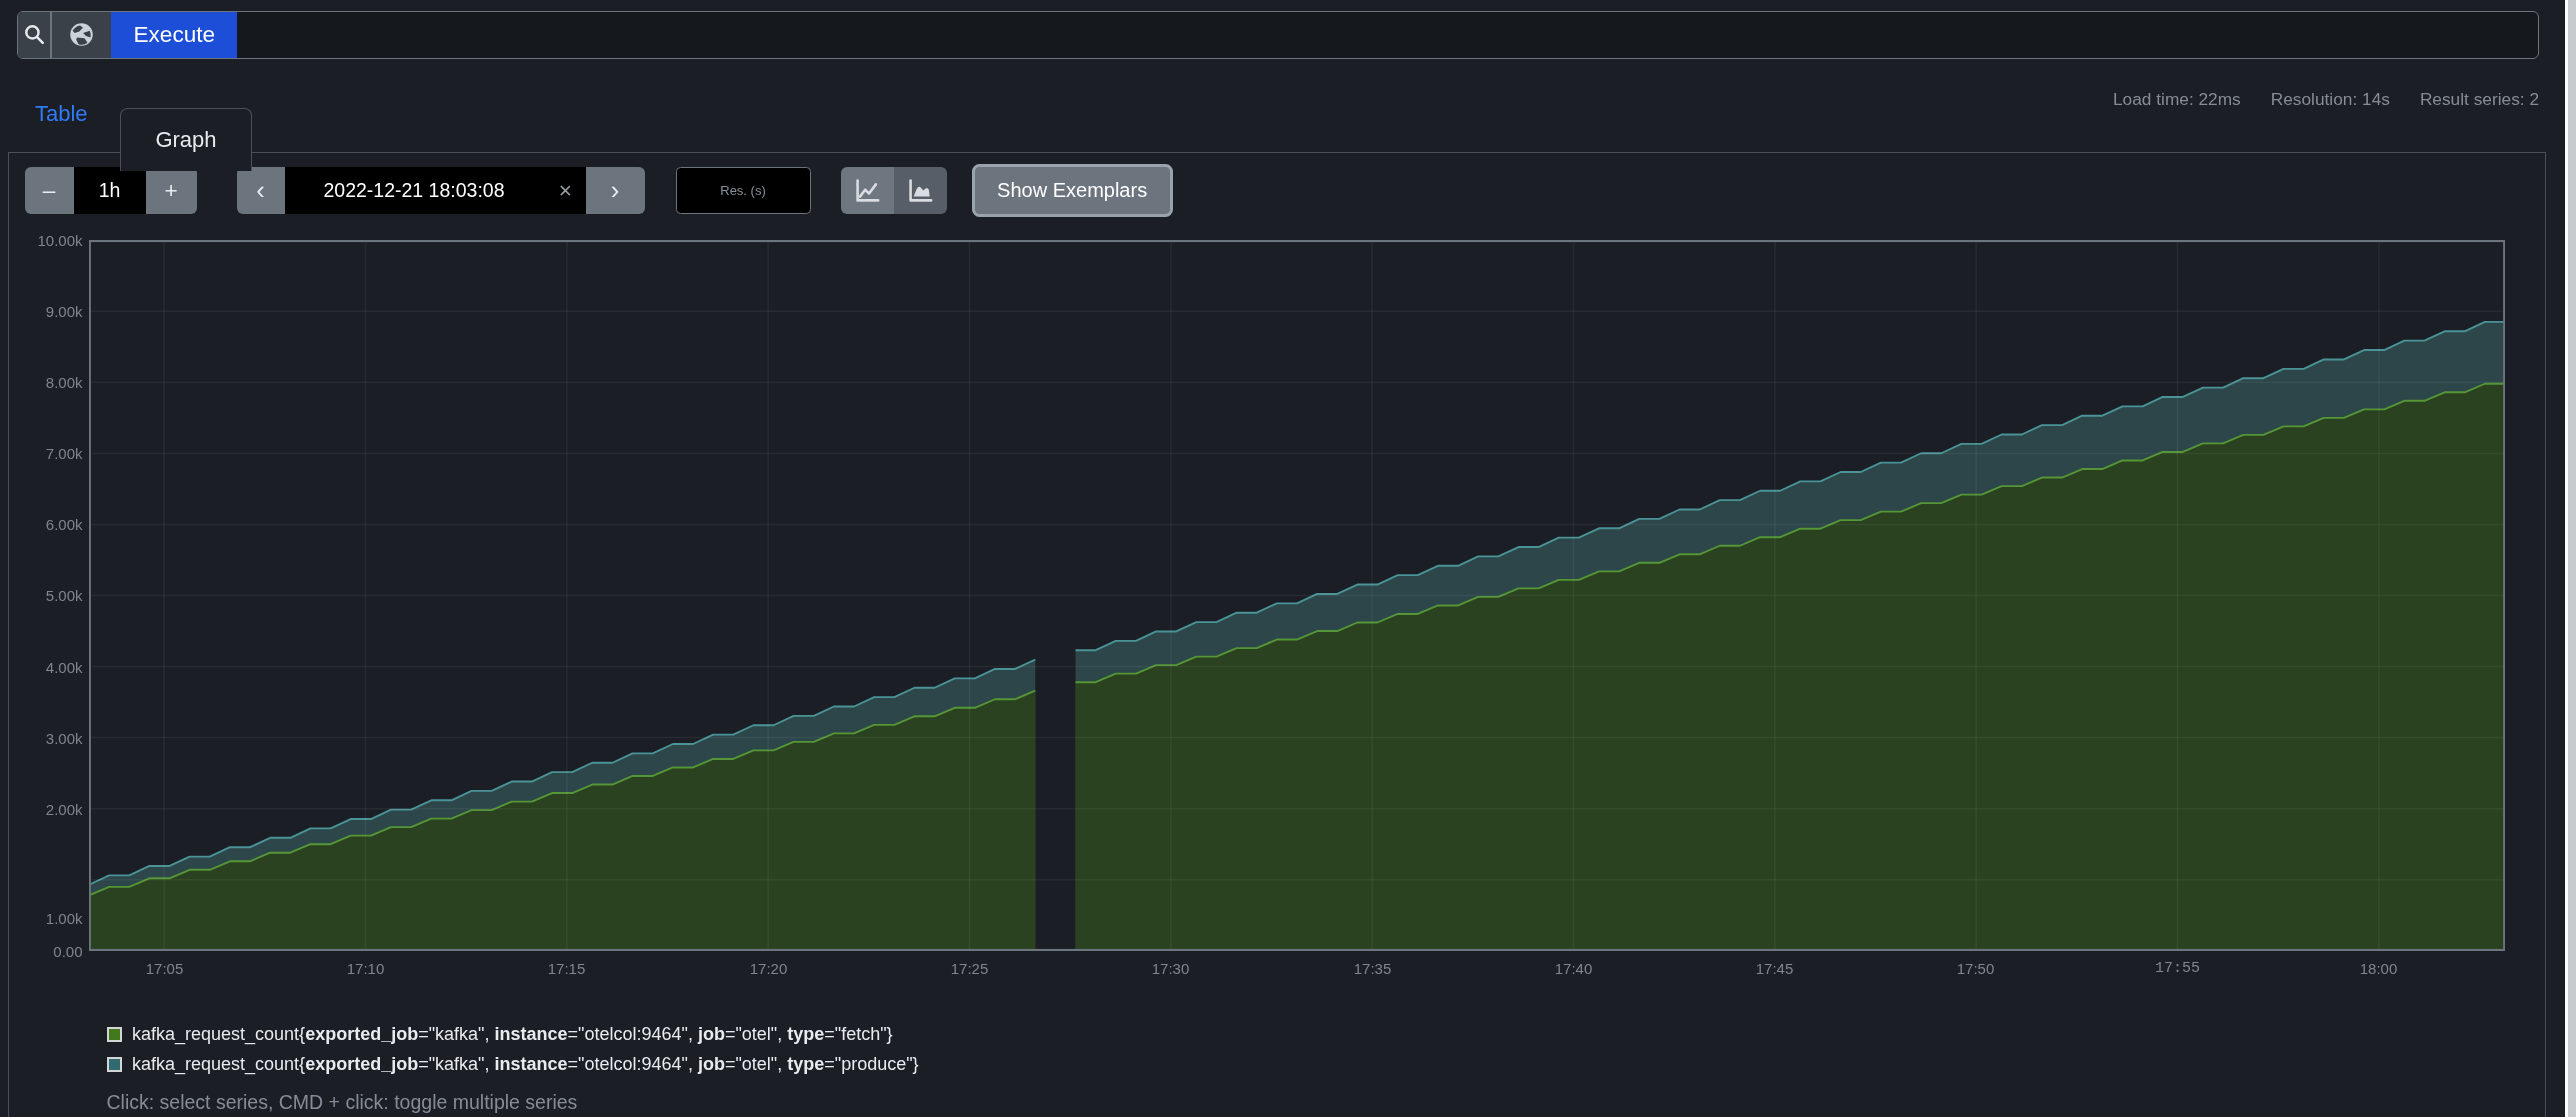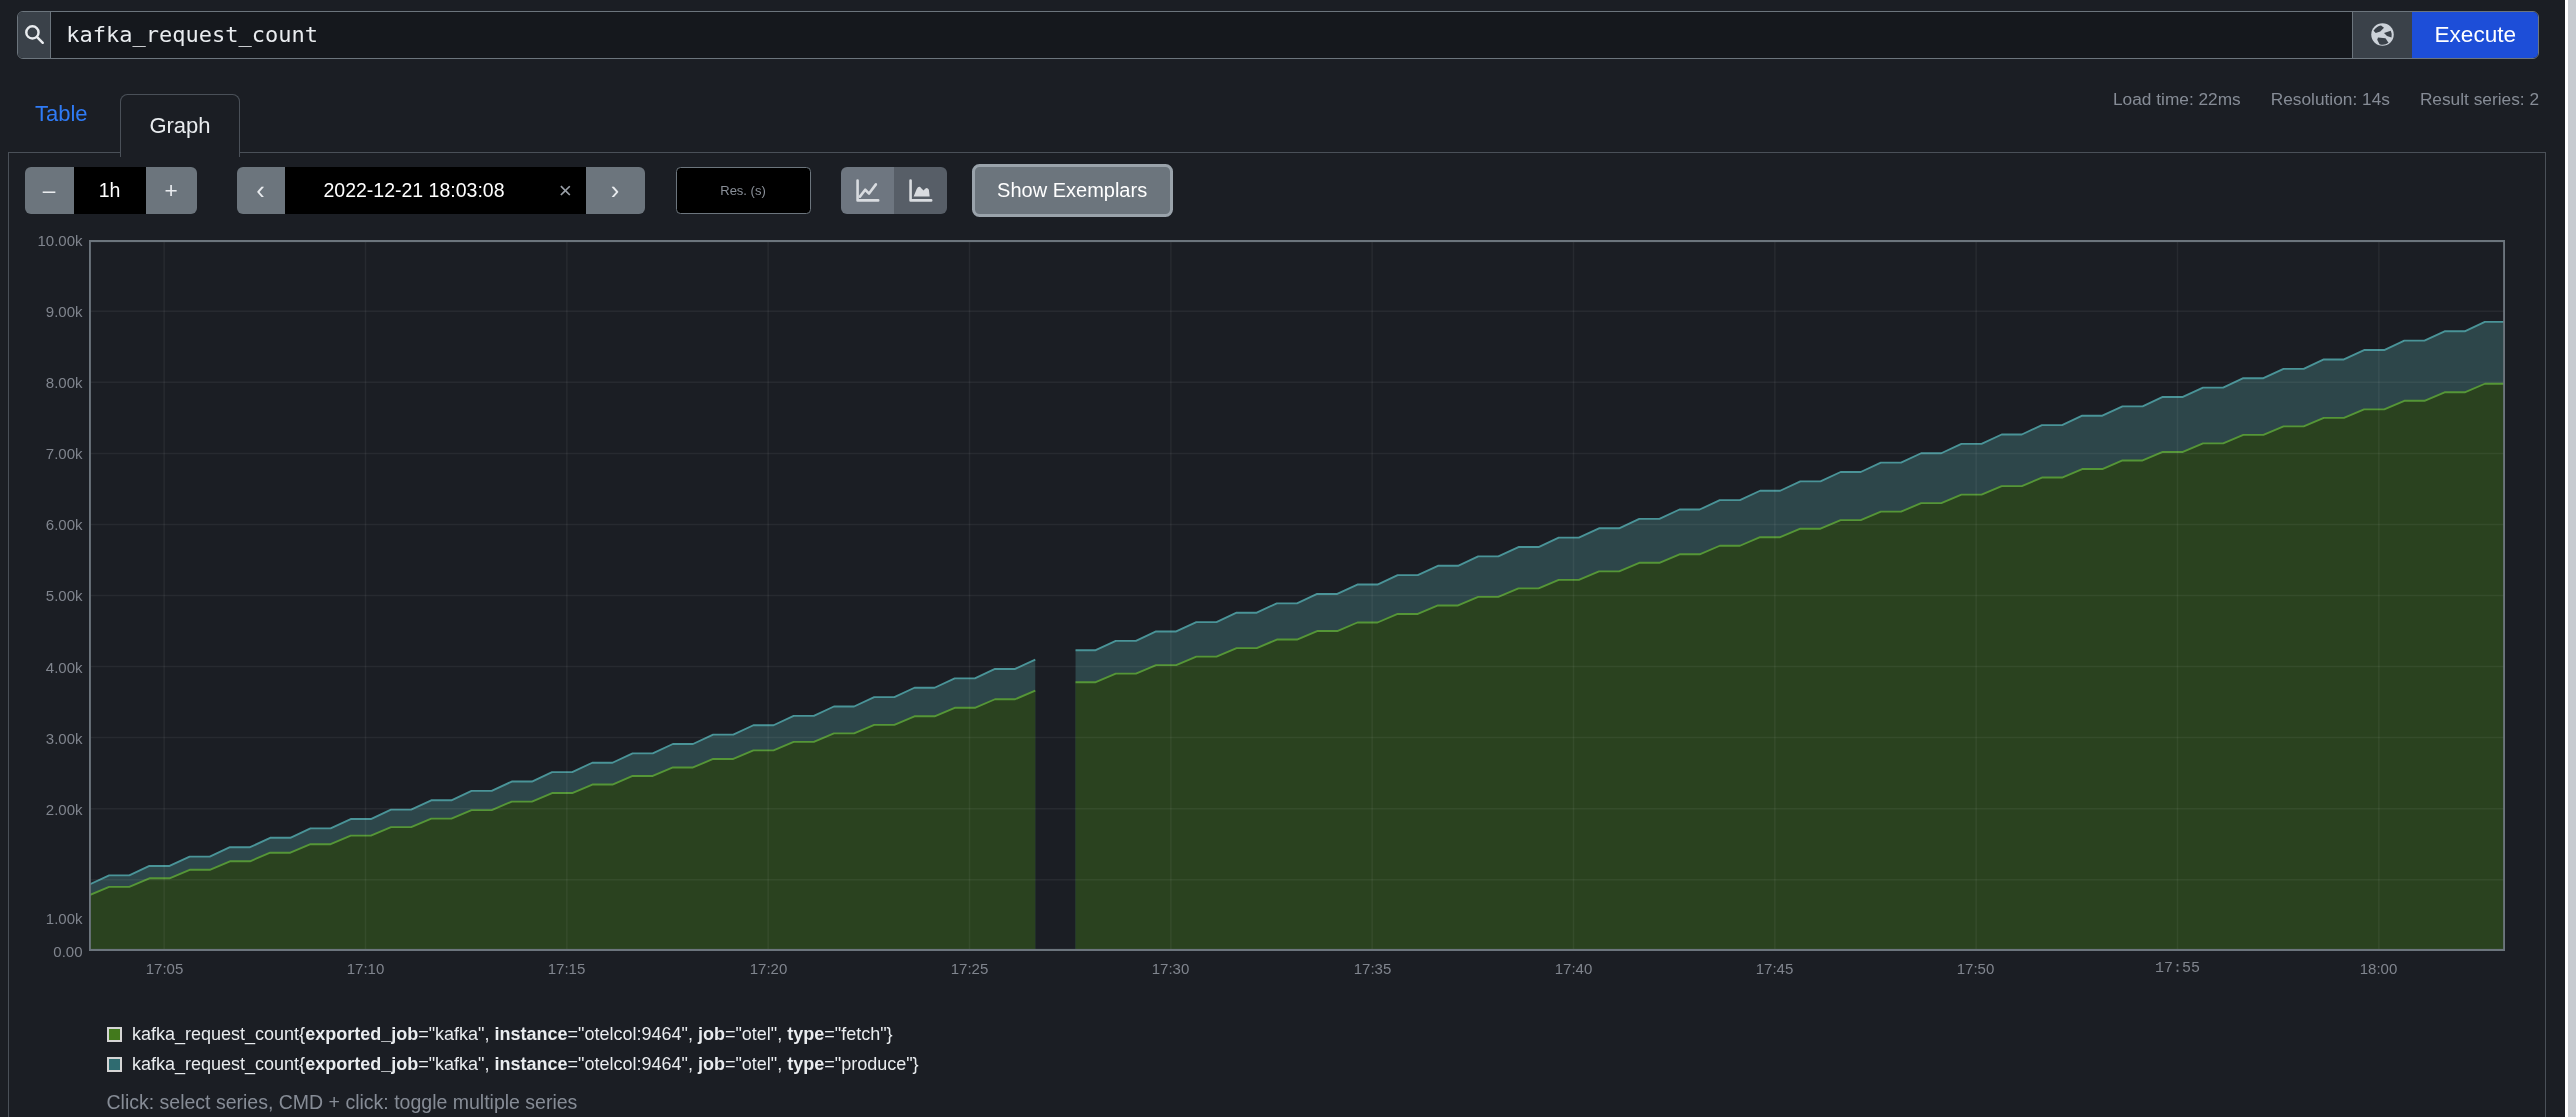--- a/index.html
+++ b/index.html
@@ -37,21 +37,21 @@
   
   .stats {
     position:absolute; top:89px; right:37px; color:#868c96; font-size:17.3px;
     display:flex; gap:30px;
   }
   
   .tab-table {
     position:absolute; left:35px; top:101px; color:#2f7bf6; font-size:22px; cursor:pointer;
   }
   .tab-graph {
-    position:absolute; left:120px; top:94px; width:120px; height:63px;
+    position:absolute; left:120px; top:108px; width:132px; height:63px;
     border:1.5px solid #4a5058; border-bottom:none; border-radius:7.5px 7.5px 0 0;
     background:#1b1e24; color:#e9ecef; font-size:22px;
     display:flex; align-items:center; justify-content:center; z-index:3; cursor:pointer;
   }
   
   .panel {
     position:absolute; left:7.5px; top:152px; width:2538px; height:965px;
     border:1.5px solid #4a5058; border-bottom:none;
   }
   
@@ -119,21 +119,20 @@
 </head>
 <body>
 
 <div class="query-bar">
   <div class="query-addon">
     <svg width="22.6" height="22.6" viewBox="0 0 24 24" fill="none" stroke="#e9ecef" stroke-width="2.6" stroke-linecap="round">
       <circle cx="10" cy="10" r="6.5"></circle>
         <line x1="15" y1="15" x2="21" y2="21"></line>
     </svg>
   </div>
-  <input class="query-input" spellcheck="false" value="kafka_request_count" style="">
   <button class="globe-btn">
     <span>
       <svg width="33" height="33" viewBox="0 0 44 44">
         <circle cx="22" cy="22" r="15" fill="#ccd2d9"></circle>
         <path d="M10 17 Q14 11 20 10 L24 13 L19 18 L13 20 Z" fill="#3a4149"></path>
         <path d="M24 20 L33 17 Q35 21 34 26 L28 24 Z" fill="#3a4149"></path>
         <path d="M16 26 L26 27 L30 33 Q25 37 18 35 L15 29 Z" fill="#3a4149"></path>
       </svg>
     </span>
   </button>

